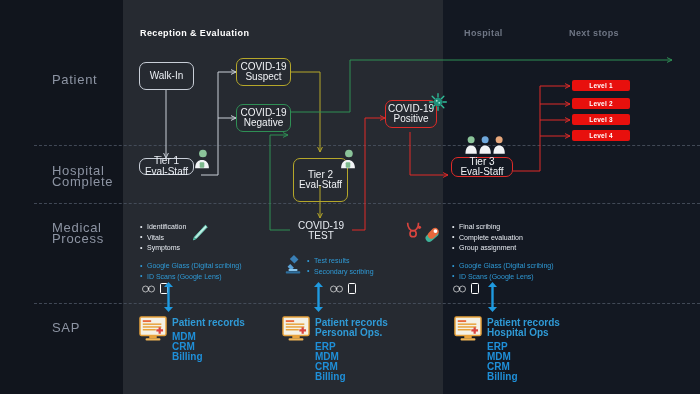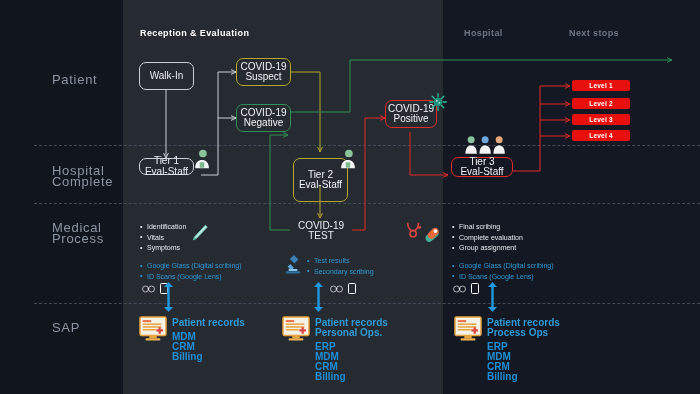--- a/index.html
+++ b/index.html
@@ -400,21 +400,21 @@
       <rect x="4" y="8" width="20" height="1.6" fill="#e8a33d"></rect>
       <rect x="4" y="11" width="20" height="1.6" fill="#e8a33d"></rect>
       <rect x="4" y="14" width="14" height="1.6" fill="#e8a33d"></rect>
       <path d="M21 12 h2.4 v2.4 h2.4 v2.4 h-2.4 v2.4 h-2.4 v-2.4 h-2.4 v-2.4 h2.4 z" fill="#d9453f"></path>
       <rect x="11" y="21" width="8" height="3" fill="#e8a33d"></rect>
       <rect x="7" y="24" width="16" height="2.4" rx="1" fill="#f0b455"></rect>
     </svg>
   </div>
   <div class="sap-text" style="left:487px; top:318px;">
     <div class="ln">Patient records</div>
-    <div class="ln">Process Ops</div>
+    <div class="ln">Hospital Ops</div>
     <div class="sap-gap"></div>
     <div class="mod">ERP</div>
     <div class="mod">MDM</div>
     <div class="mod">CRM</div>
     <div class="mod">Billing</div>
   </div>
 
 </div>
 
 </body></html>

